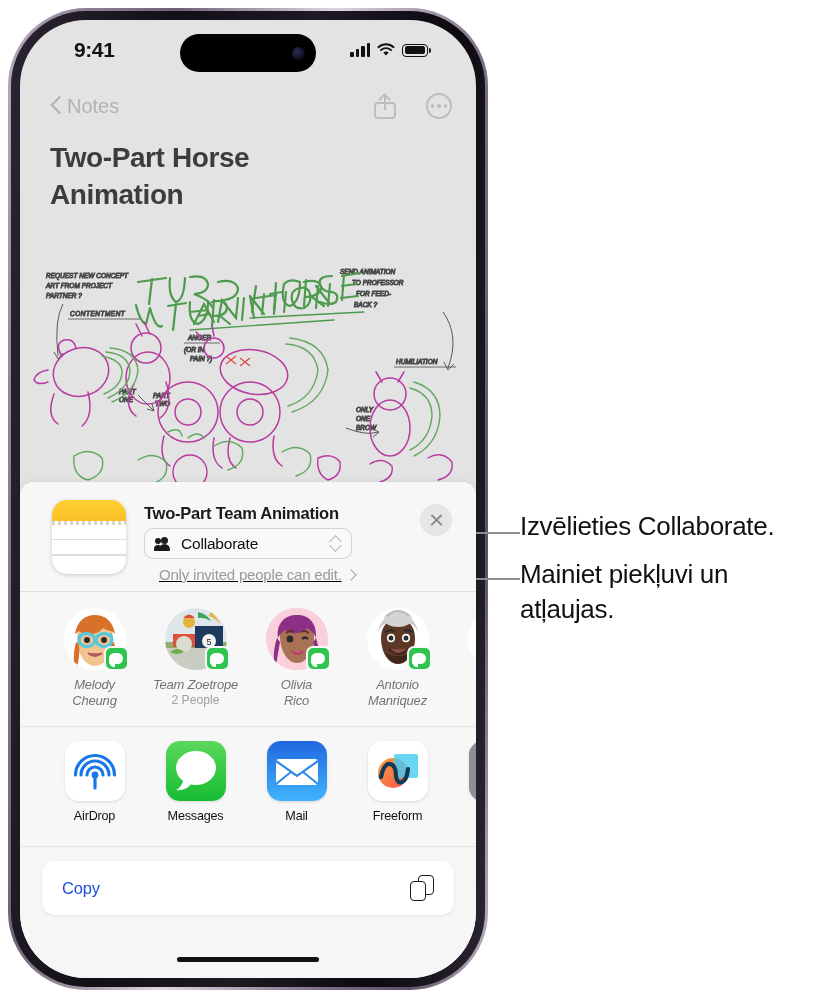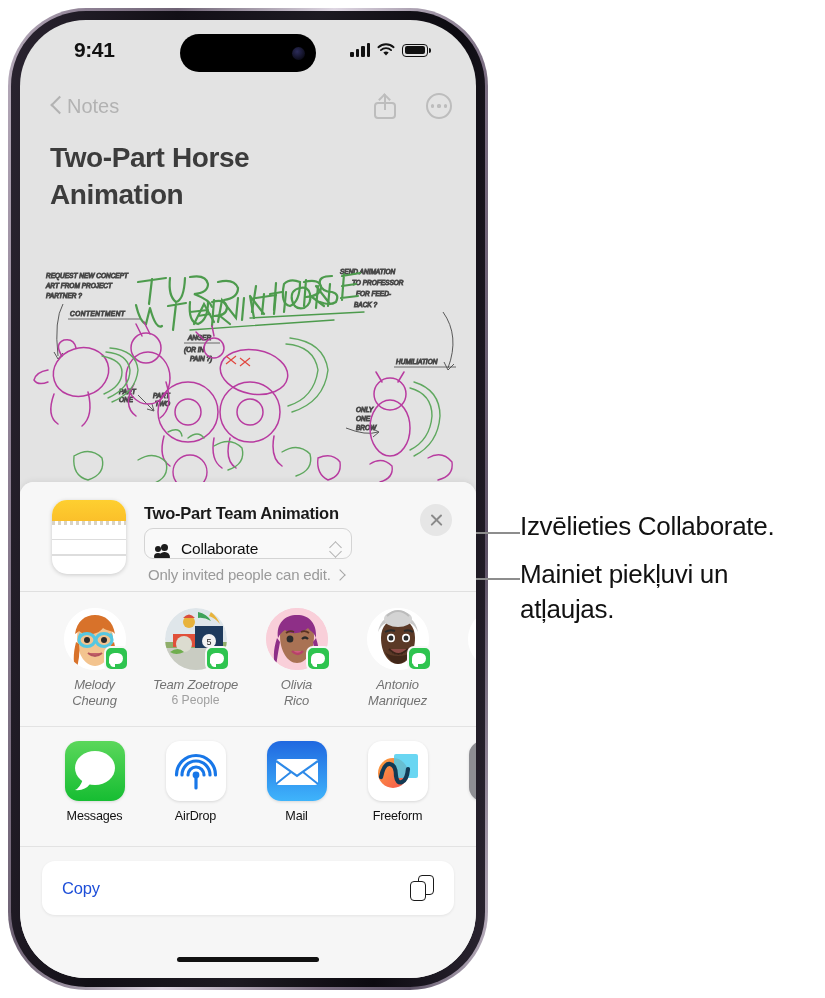--- a/index.html
+++ b/index.html
@@ -98,33 +98,33 @@
   .notes-thumb { position:absolute; left:32px; top:18px; width:74px; height:74px;
     border-radius:15px; background:#fff; overflow:hidden;
     box-shadow:0 1px 4px rgba(0,0,0,.18); }
   .notes-thumb .cap{height:21px;background:linear-gradient(180deg,#fecf30,#fbc02a);}
   .notes-thumb .dash{height:4px;background:repeating-linear-gradient(90deg,#d9d3c6 0 3px,transparent 3px 6px);}
   .notes-thumb .ln{height:1.4px;background:#ddd;margin:14px 0 0 0;}
   .sheet-title { position:absolute; left:124px; top:22px; font-size:16.5px;
     font-weight:700; color:#1a1a1a; letter-spacing:-0.25px; }
   .collab-btn { position:absolute; left:124px; top:46px; width:208px; height:31px;
     border:1px solid #d4d4d4; border-radius:9px; background:#f9f9f9;
-    display:flex; align-items:flex-end; padding:0 10px; }
+    display:flex; align-items:center; padding:0 10px; }
   .ppl-ico { width:19px;height:14px;position:relative;margin-right:7px; flex:0 0 auto;}
   .ppl-ico .h1{position:absolute;left:5.5px;top:0;width:7px;height:7px;border-radius:50%;background:#1b1b1b;}
   .ppl-ico .h2{position:absolute;left:0;top:1.5px;width:6px;height:6px;border-radius:50%;background:#1b1b1b;}
   .ppl-ico .b1{position:absolute;left:3.5px;bottom:0;width:11px;height:6.5px;border-radius:6px 6px 1px 1px;background:#1b1b1b;}
   .ppl-ico .b2{position:absolute;left:-1px;bottom:0;width:8px;height:5.5px;border-radius:5px 5px 1px 1px;background:#1b1b1b;}
   .collab-label { font-size:15.5px; color:#0f0f0f; flex:1; letter-spacing:-0.2px;}
   .updown { width:11px;height:17px;position:relative;opacity:.5;}
   .updown::before,.updown::after{content:"";position:absolute;left:1px;width:8px;height:8px;
     border-left:1.8px solid #6b6b6b;border-top:1.8px solid #6b6b6b;}
   .updown::before{top:2px;transform:rotate(45deg);}
   .updown::after{bottom:2px;transform:rotate(225deg);}
-  .perm-row { position:absolute; left:128px; top:84px; display:flex; align-items:center; gap:5px;}
+  .perm-row { position:absolute; left:139px; top:84px; display:flex; align-items:center; gap:5px;text-decoration:underline;}
   .perm-text { font-size:15px; color:#9a9a9a; letter-spacing:-0.2px;}
   .chev-r { width:8px;height:13px;position:relative;}
   .chev-r::before{content:"";position:absolute;left:0;top:2.5px;width:7px;height:7px;
     border-right:1.7px solid #a6a6a6;border-top:1.7px solid #a6a6a6;transform:rotate(45deg);}
   .close-btn { position:absolute; right:24px; top:22px; width:32px;height:32px;
     border-radius:50%; background:#e6e6e6; display:flex;align-items:center;justify-content:center;}
   .close-btn span{position:relative;width:15px;height:15px;display:block;}
   .close-btn span::before,.close-btn span::after{content:"";position:absolute;left:0;top:6.2px;
     width:15px;height:2.3px;background:#8a8a8a;border-radius:2px;}
   .close-btn span::before{transform:rotate(45deg);}
@@ -416,21 +416,21 @@
                 <path d="M46 4q6 5 9 12-5-6-11-8z" fill="#e8b33c"></path>
                 <circle cx="19" cy="36" r="8" fill="#dcdcd0"></circle>
                 <path d="M5 44q8-6 14 0-8 4-14 0z" fill="#6fae4e"></path>
               </svg>
             </div>
             <div class="badge">
                     <span class="bub"></span>
                   </div>
           </div>
           <div class="c-name">Team Zoetrope</div>
-          <div class="c-sub">6 People</div>
+          <div class="c-sub">2 People</div>
         </div>
 
         <div class="contact">
           <div class="ava-wrap">
             <div class="ava" style="background:#f8ced9">
               <svg viewBox="0 0 62 62" width="62" height="62">
                 <circle cx="31" cy="31" r="31" fill="#f9cfd9"></circle>
                 <path d="M14 28c0-12 7-19 17-19s17 7 17 19c0 14-7 27-17 27S14 42 14 28z" fill="#a97254"></path>
                 <path d="M12 30c-2-15 7-23 19-23s20 8 19 23c-2-6-5-6-8-10-6 6-17 7-23 2-3 2-5 4-7 8z" fill="#8e2f87"></path>
                 <path d="M11 30c-4 12-4 22-1 30 1-10 3-20 4-26z" fill="#8e2f87"></path>
@@ -486,40 +486,40 @@
             </div>
           </div>
           <div class="c-name">P</div>
         </div>
 
       </div>
 
       <div class="apps">
 
         <div class="app">
-          <div class="app-ico" style="background:linear-gradient(180deg,#5bd75b,#16bd32)">
-            <svg viewBox="0 0 60 60" width="60" height="60">
-              <ellipse cx="30" cy="27" rx="20" ry="17" fill="#fff"></ellipse>
-              <path d="M18 38q-3 9-8 11 10 1 15-6z" fill="#fff"></path>
-            </svg>
-          </div>
-          <div class="app-name">Messages</div>
-        </div>
-
-        <div class="app">
           <div class="app-ico" style="background:#fff">
             <svg viewBox="0 0 60 60" width="60" height="60">
               <circle cx="30" cy="34" r="3.4" fill="#1877e8"></circle>
               <path d="M22 34a8 8 0 0 1 16 0" stroke="#1877e8" stroke-width="3.2" fill="none" stroke-linecap="round"></path>
               <path d="M16 34a14 14 0 0 1 28 0" stroke="#1877e8" stroke-width="3.2" fill="none" stroke-linecap="round"></path>
               <path d="M10.5 34a19.5 19.5 0 0 1 39 0" stroke="#1877e8" stroke-width="3.2" fill="none" stroke-linecap="round"></path>
               <path d="M30 34v13" stroke="#1877e8" stroke-width="3.2" stroke-linecap="round"></path>
             </svg>
           </div>
           <div class="app-name">AirDrop</div>
+        </div>
+
+        <div class="app">
+          <div class="app-ico" style="background:linear-gradient(180deg,#5bd75b,#16bd32)">
+            <svg viewBox="0 0 60 60" width="60" height="60">
+              <ellipse cx="30" cy="27" rx="20" ry="17" fill="#fff"></ellipse>
+              <path d="M18 38q-3 9-8 11 10 1 15-6z" fill="#fff"></path>
+            </svg>
+          </div>
+          <div class="app-name">Messages</div>
         </div>
 
         <div class="app">
           <div class="app-ico" style="background:linear-gradient(180deg,#2068e0,#3fb4fb)">
             <svg viewBox="0 0 60 60" width="60" height="60">
               <rect x="9" y="18" width="42" height="26" rx="3" fill="#fff"></rect>
               <path d="M9 20l21 15 21-15" stroke="#2e8ae8" stroke-width="2.2" fill="none"></path>
               <path d="M9 43l15-12M51 43L36 31" stroke="#2e8ae8" stroke-width="2" fill="none"></path>
             </svg>
           </div>

